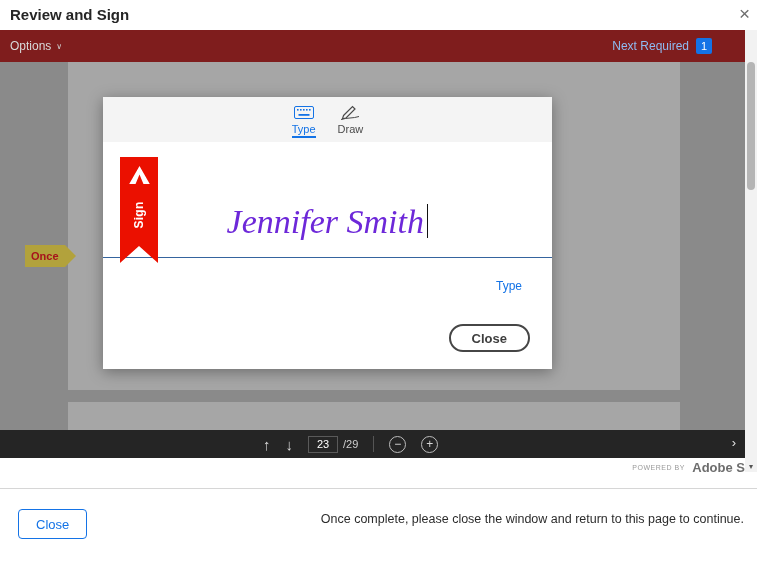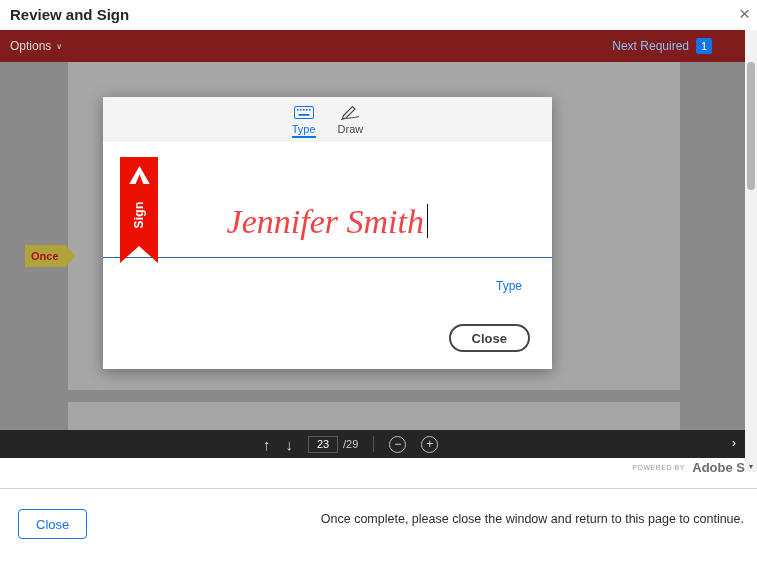--- a/index.html
+++ b/index.html
@@ -36,21 +36,21 @@
   
   .sig-modal { position:absolute; left:103px; top:58px; width:449px; height:272px; background:#fff; box-shadow:0 3px 14px rgba(0,0,0,.35); z-index:10;margin-top:39px; }
   .modal-tabs { position:absolute; top:0; left:0; right:0; height:45px; background:#f4f4f4; display:flex; justify-content:center; gap:22px; padding-top:8px; }
   .tab { display:flex; flex-direction:column; align-items:center; color:#4a4a4a; cursor:pointer; }
   .tab.active { color:#1473e6; }
   .tab-icon { height:15px; display:flex; align-items:center; }
   .tab-label { margin-top:3px; font-size:11px; }
   .tab.active .tab-label { border-bottom:2px solid #1473e6; padding-bottom:1px; }
 
   .sig-line { position:absolute; top:160px; left:0; right:0; border-top:1px solid #35649e; }
-  .signature { position:absolute; left:0; right:0; top:106px; text-align:center; font-family:"Liberation Serif", serif; font-style:italic; font-size:34px; color:#ef4444; cursor:text; }
+  .signature { position:absolute; left:0; right:0; top:106px; text-align:center; font-family:"Liberation Serif", serif; font-style:italic; font-size:34px; color:#6d28d9; cursor:text; }
   .caret { display:inline-block; width:1.5px; height:34px; background:#111; vertical-align:-5px; margin-left:3px; }
 
   .ribbon { position:absolute; left:17px; top:60px; width:38px; height:106px; background:#eb1000; clip-path:polygon(0 0,100% 0,100% 100%,50% 84%,0 100%); display:flex; flex-direction:column; align-items:center; }
   .adobe-mark { margin-top:9px; }
   .ribbon-label { margin-top:24px; color:#fff; font-size:12px; font-weight:bold; letter-spacing:.3px; transform:rotate(-90deg); }
 
   .clear-link { position:absolute; top:182px; right:30px; color:#1473e6; font-size:12px; text-decoration:none; cursor:pointer; }
   .modal-buttons { position:absolute; bottom:17px; right:22px; display:flex; gap:12px; }
   .btn-close, .btn-apply { height:28px; padding:0 21px; border-radius:15px; font-size:13px; font-weight:bold; font-family:"Liberation Sans", sans-serif; cursor:pointer; }
   .btn-close { background:#fff; border:2px solid #464646; color:#3e3e3e; }

